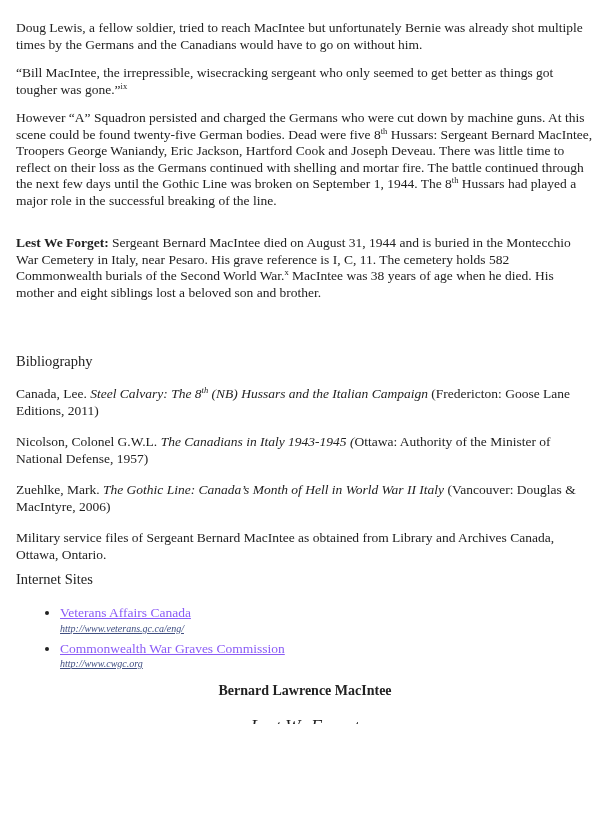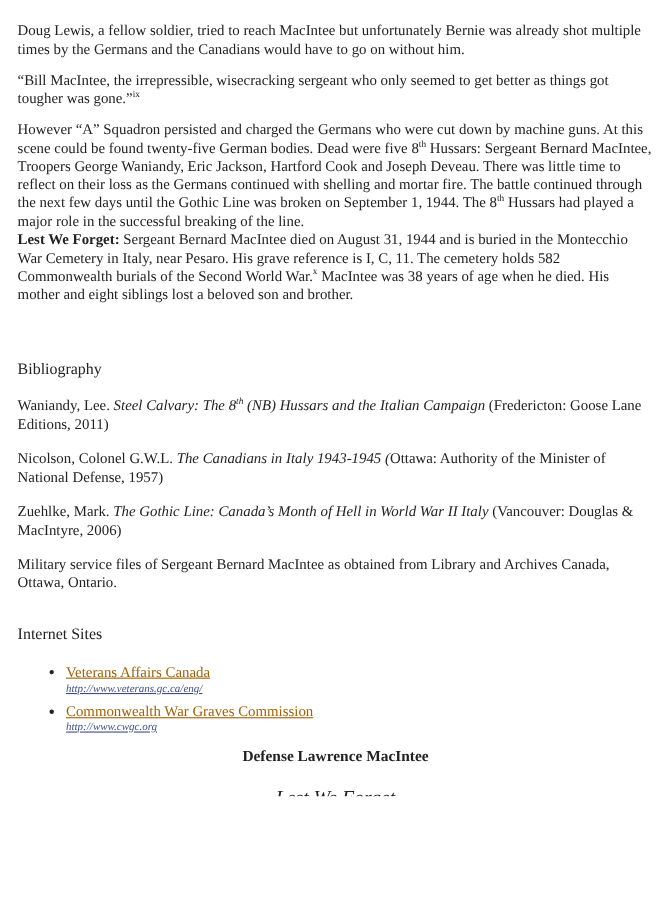--- a/index.html
+++ b/index.html
@@ -11,42 +11,42 @@
     padding: 20px 6px 0 16px;
     background: #ffffff;
     font-family: "Liberation Serif", serif;
     font-size: 13.5px;
     line-height: 16.5px;
     color: #222222;
     overflow: hidden;
     border-radius: 30px;
   }
   p { margin: 0 0 12px 0; }
-  p.squadron { margin-bottom: 1px; }
+  p.squadron { margin-bottom: 26px; }
   p.lest { margin-bottom: 0; }
   sup { font-size: 8.5px; line-height: 0; vertical-align: super; }
   .section-heading {
     font-size: 14.5px;
     font-weight: normal;
     margin: 0 0 16px 0;
     line-height: 17px;
   }
   .heading-bibliography { margin-top: 52px; }
   .heading-archival { margin-top: 0; }
-  .heading-internet { margin-top: 31px; }
+  .heading-internet { margin-top: 8px; }
   .bib-entry { margin: 0 0 15px 0; }
   .archival-text { margin-bottom: 0; }
   ul.sites {
     margin: 0;
     padding: 0 0 0 44px;
     list-style: disc outside;
   }
   ul.sites li { margin: 0 0 5px 0; }
   .site-label {
-    color: #a16207;
+    color: #8b5cf6;
     text-decoration: underline;
     line-height: 17px;
   }
   .site-url { font-size: 10px; line-height: 13px; font-style: italic; }
   .site-url a { color: #3e4d80; text-decoration: underline; }
   .footer-name {
     margin-top: 12px;
     text-align: center;
     font-weight: bold;
     font-size: 14px;
@@ -68,21 +68,21 @@
   <p class="body-text"><span>Doug Lewis, a fellow soldier, tried to reach MacIntee but unfortunately Bernie was already shot multiple times by the Germans and the Canadians would have to go on without him.</span></p>
 
   <p class="body-text"><span>“Bill MacIntee, the irrepressible, wisecracking sergeant who only seemed to get better as things got tougher was gone.”</span><sup>ix</sup></p>
 
   <p class="body-text squadron"><span>However “A” Squadron persisted and charged the Germans who were cut down by machine guns. At this scene could be found twenty-five German bodies. Dead were five 8</span><sup>th</sup><span> Hussars:  Sergeant Bernard MacIntee, Troopers George Waniandy, Eric Jackson, Hartford Cook and Joseph Deveau. There was little time to reflect on their loss as the Germans continued with shelling and mortar fire. The battle continued through the next few days until the Gothic Line was broken on September 1, 1944. The 8</span><sup>th</sup><span> Hussars had played a major role in the successful breaking of the line.</span></p>
 
   <p class="body-text lest"><b>Lest We Forget:</b><span> Sergeant Bernard MacIntee died on August 31, 1944 and is buried in the Montecchio War Cemetery in Italy, near Pesaro. His grave reference is I, C, 11. The cemetery holds 582 Commonwealth burials of the Second World War.</span><sup>x</sup><span> MacIntee was 38 years of age when he died. His mother and eight siblings lost a beloved son and brother.</span></p>
 
   <h2 class="section-heading heading-bibliography">Bibliography</h2>
 
-  <p class="bib-entry"><span>Waniandy, Lee. </span><i><span>Steel Calvary: The 8</span><sup>th</sup><span> (NB) Hussars and the Italian Campaign</span></i><span> (Fredericton: Goose Lane Editions, 2011)</span></p>
+  <p class="bib-entry"><span>Canada, Lee. </span><i><span>Steel Calvary: The 8</span><sup>th</sup><span> (NB) Hussars and the Italian Campaign</span></i><span> (Fredericton: Goose Lane Editions, 2011)</span></p>
 
 
   <p class="bib-entry"><span>Nicolson, Colonel G.W.L. </span><i><span>The Canadians in Italy 1943-1945 (</span><sup></sup><span></span></i><span>Ottawa: Authority of the Minister of National Defense, 1957)</span></p>
 
   <p class="bib-entry"><span>Zuehlke, Mark. </span><i><span>The Gothic Line: Canada’s Month of Hell in World War II Italy</span><sup></sup><span></span></i><span> (Vancouver: Douglas &amp; MacIntyre, 2006)</span></p>
 
 
   <p class="body-text archival-text"><span>Military service files of Sergeant Bernard MacIntee as obtained from Library and Archives Canada, Ottawa, Ontario.</span></p>
 
   <h2 class="section-heading heading-internet">Internet Sites</h2>
@@ -91,17 +91,17 @@
     <li>
       <a href="#" class="site-label">Veterans Affairs Canada</a>
       <div class="site-url"><a href="#">http://www.veterans.gc.ca/eng/</a></div>
     </li>
     <li>
       <a href="#" class="site-label">Commonwealth War Graves Commission</a>
       <div class="site-url"><a href="#">http://www.cwgc.org</a></div>
     </li>
   </ul>
 
-  <div class="footer-name">Defense Lawrence MacIntee</div>
+  <div class="footer-name">Bernard Lawrence MacIntee</div>
 
   <div class="footer-motto">Lest We Forget</div>
 
 </div>
 
 </body></html>

